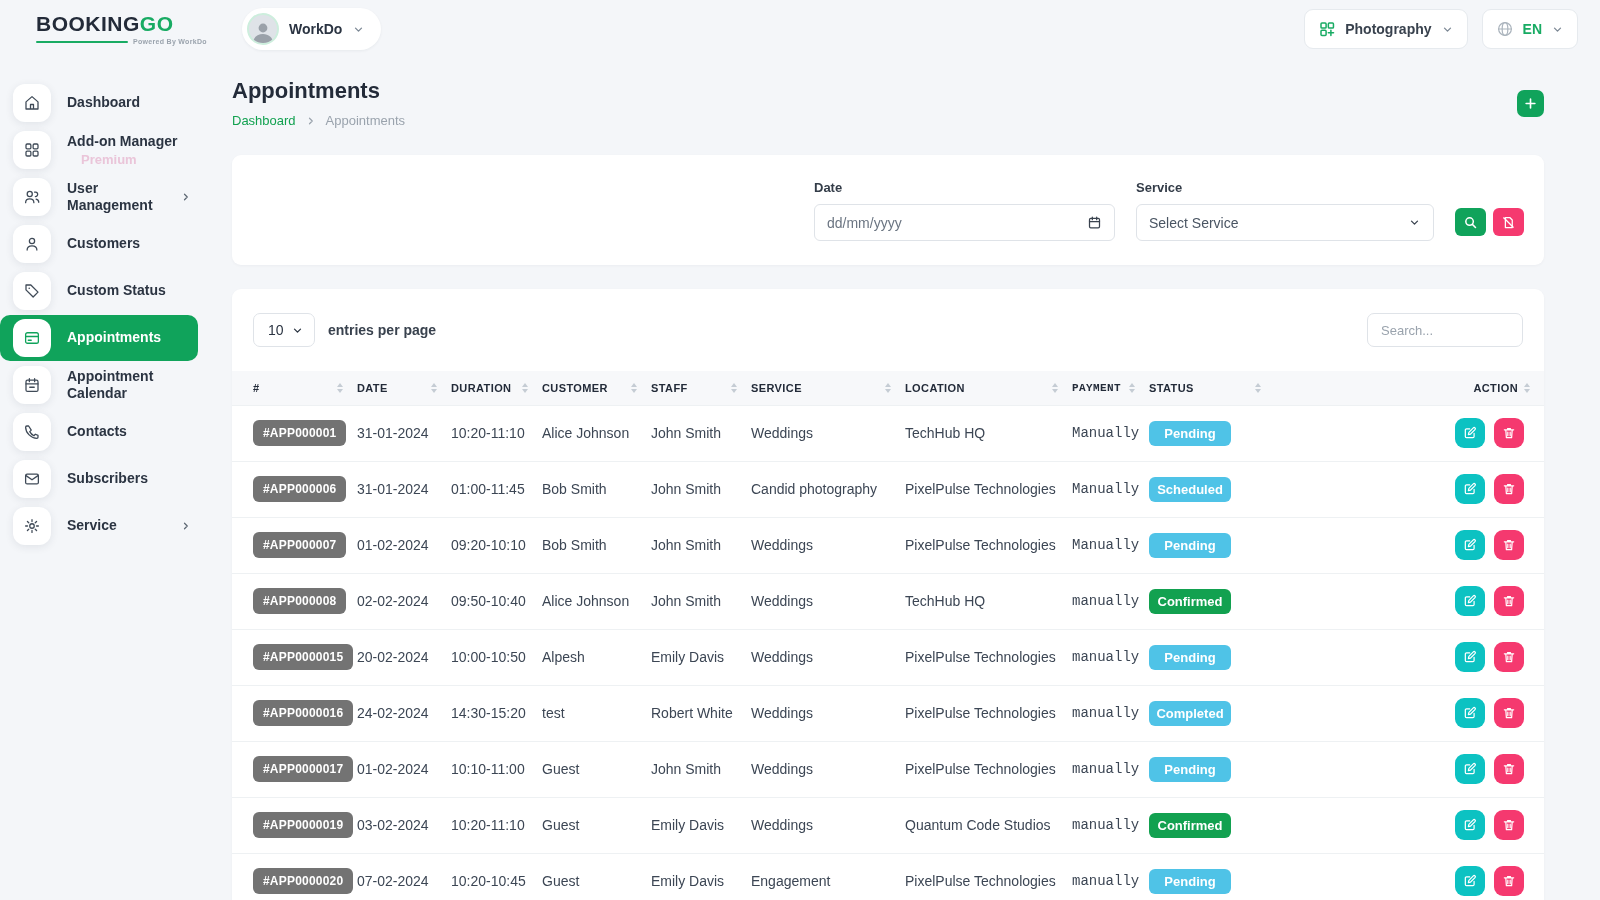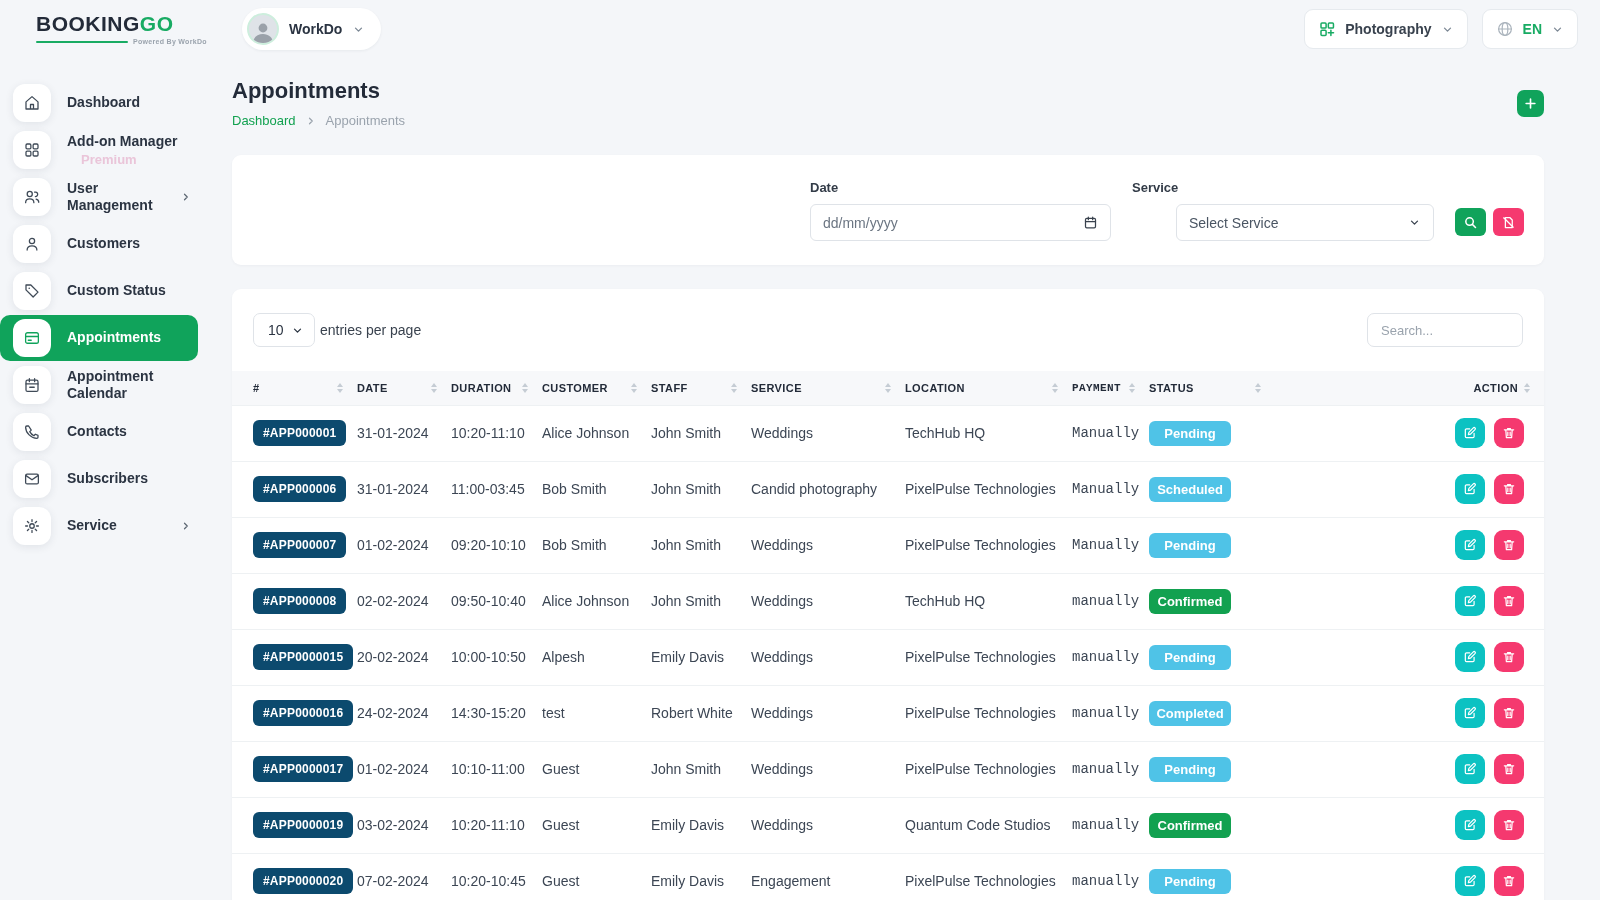--- a/index.html
+++ b/index.html
@@ -49,44 +49,44 @@
   .add-btn { margin-left:auto; margin-top:12px; width:27px; height:27px; border:none; border-radius:7px; background:#10a35b; color:#fff; display:flex; align-items:center; justify-content:center; cursor:pointer; }
 
   .card { background:#fff; border-radius:9px; box-shadow:0 1px 3px rgba(16,24,40,.04); }
   .filter-card { margin-top:27px; padding:25px 20px 24px; display:flex; justify-content:flex-end; align-items:flex-end; gap:21px; }
   .field { display:flex; flex-direction:column; }
   .field-label { font-size:13px; font-weight:600; color:#333c48; margin-bottom:9px; }
   .control { height:37px; border:1px solid #dfe3e8; border-radius:6px; background:#fff; display:flex; align-items:center; padding:0 12px; font-size:14px; color:#4a5563; }
   .date-control { width:301px; justify-content:space-between; }
   .date-control input { border:none; outline:none; font-size:14px; color:#4a5563; width:200px; font-family:"Liberation Sans", sans-serif; }
   .date-control input::placeholder { color:#6b7582; }
-  .select-control { width:258px; justify-content:space-between; cursor:pointer;margin-left:44px; }
+  .select-control { width:298px; justify-content:space-between; cursor:pointer; }
   .filter-btns { display:flex; gap:7px; margin-bottom:5px; }
   .sq-btn { width:31px; height:28px; border:none; border-radius:6px; color:#fff; display:flex; align-items:center; justify-content:center; cursor:pointer; }
   .btn-green { background:#10a35b; }
   .btn-pink { background:#f5396f; }
 
   
   .table-card { margin-top:24px; padding-top:24px; height:620px; overflow:hidden; }
   .table-controls { display:flex; align-items:center; padding:0 21px; }
   .entries-select { width:62px; height:34px; border:1px solid #dfe3e8; border-radius:7px; display:flex; align-items:center; justify-content:space-between; padding:0 10px 0 14px; font-size:14px; color:#2b3442; cursor:pointer; }
-  .entries-label { margin-left:5px; font-size:14px; font-weight:400; color:#39424e; }
+  .entries-label { margin-left:13px; font-size:14px; font-weight:700; color:#39424e; }
   .search-input { margin-left:auto; width:156px; height:34px; border:1px solid #dfe3e8; border-radius:7px; padding:0 13px; font-size:13px; color:#4a5563; outline:none; font-family:"Liberation Sans", sans-serif; }
   .search-input::placeholder { color:#9aa3ad; }
 
   table.appts { margin-top:24px; width:100%; border-collapse:collapse; table-layout:fixed; }
   thead th { background:#f7f8fa; height:34px; padding:0; }
   .th-inner { display:flex; align-items:center; font-size:11px; font-weight:700; color:#232b39; letter-spacing:.4px; padding:0 8px 0 0; }
   .th-inner .lbl { white-space:nowrap; }
   .sort { margin-left:auto; display:flex; flex-direction:column; gap:2px; align-items:center; padding-right:6px; }
   .sort .up { width:0; height:0; border-left:3.5px solid transparent; border-right:3.5px solid transparent; border-bottom:4px solid #c5ccd4; }
   .sort .dn { width:0; height:0; border-left:3.5px solid transparent; border-right:3.5px solid transparent; border-top:4px solid #c5ccd4; }
   tbody td { height:56px; border-top:1px solid #eef1f3; font-size:14px; color:#3c4654; padding:0 8px 0 0; vertical-align:middle; white-space:nowrap; overflow:hidden; }
   td.c-id, th.c-id .th-inner { padding-left:21px; }
-  .id-badge { display:inline-block; background:#0c4a6e; color:#fff; font-size:12px; font-weight:600; letter-spacing:.2px; padding:6px 10px; border-radius:6px; }
+  .id-badge { display:inline-block; background:#737373; color:#fff; font-size:12px; font-weight:600; letter-spacing:.2px; padding:6px 10px; border-radius:6px; }
   .status-badge { display:inline-block; width:82px; text-align:center; padding:5px 0; border-radius:6px; color:#fff; font-size:13px; font-weight:600; }
   td.c-action { text-align:right; padding-right:20px; }
   .row-actions { display:inline-flex; gap:9px; }
   .act-btn { width:30px; height:30px; border:none; border-radius:9px; color:#fff; display:inline-flex; align-items:center; justify-content:center; cursor:pointer; }
   .act-edit { background:#0cc2c2; }
   .act-del { background:#f5396f; }
   th.c-action .th-inner { justify-content:flex-end; padding-right:14px; }
   th.c-action .sort { margin-left:6px; padding-right:0; }
 
   
@@ -499,21 +499,21 @@
                       <path d="M4 6.5h16M9.5 6.5V4.5h5v2M6.5 6.5l1 13.5h9l1-13.5M10 10.5v6M14 10.5v6"></path>
                     </svg>
                   </span>
                 </button>
       </span>
     </td>
   </tr>
           <tr>
     <td class="c-id"><span class="id-badge">#APP000006</span></td>
     <td class="c-date">31-01-2024</td>
-    <td class="c-dur">11:00-03:45</td>
+    <td class="c-dur">01:00-11:45</td>
     <td class="c-cust">Bob Smith</td>
     <td class="c-staff">John Smith</td>
     <td class="c-serv">Candid photography</td>
     <td class="c-loc">PixelPulse Technologies</td>
     <td class="c-pay">Manually</td>
     <td class="c-stat"><span class="status-badge" style="background: rgb(79, 195, 231);">Scheduled</span></td>
     <td class="c-action">
       <span class="row-actions">
         <button class="act-btn act-edit">
                   <span>

